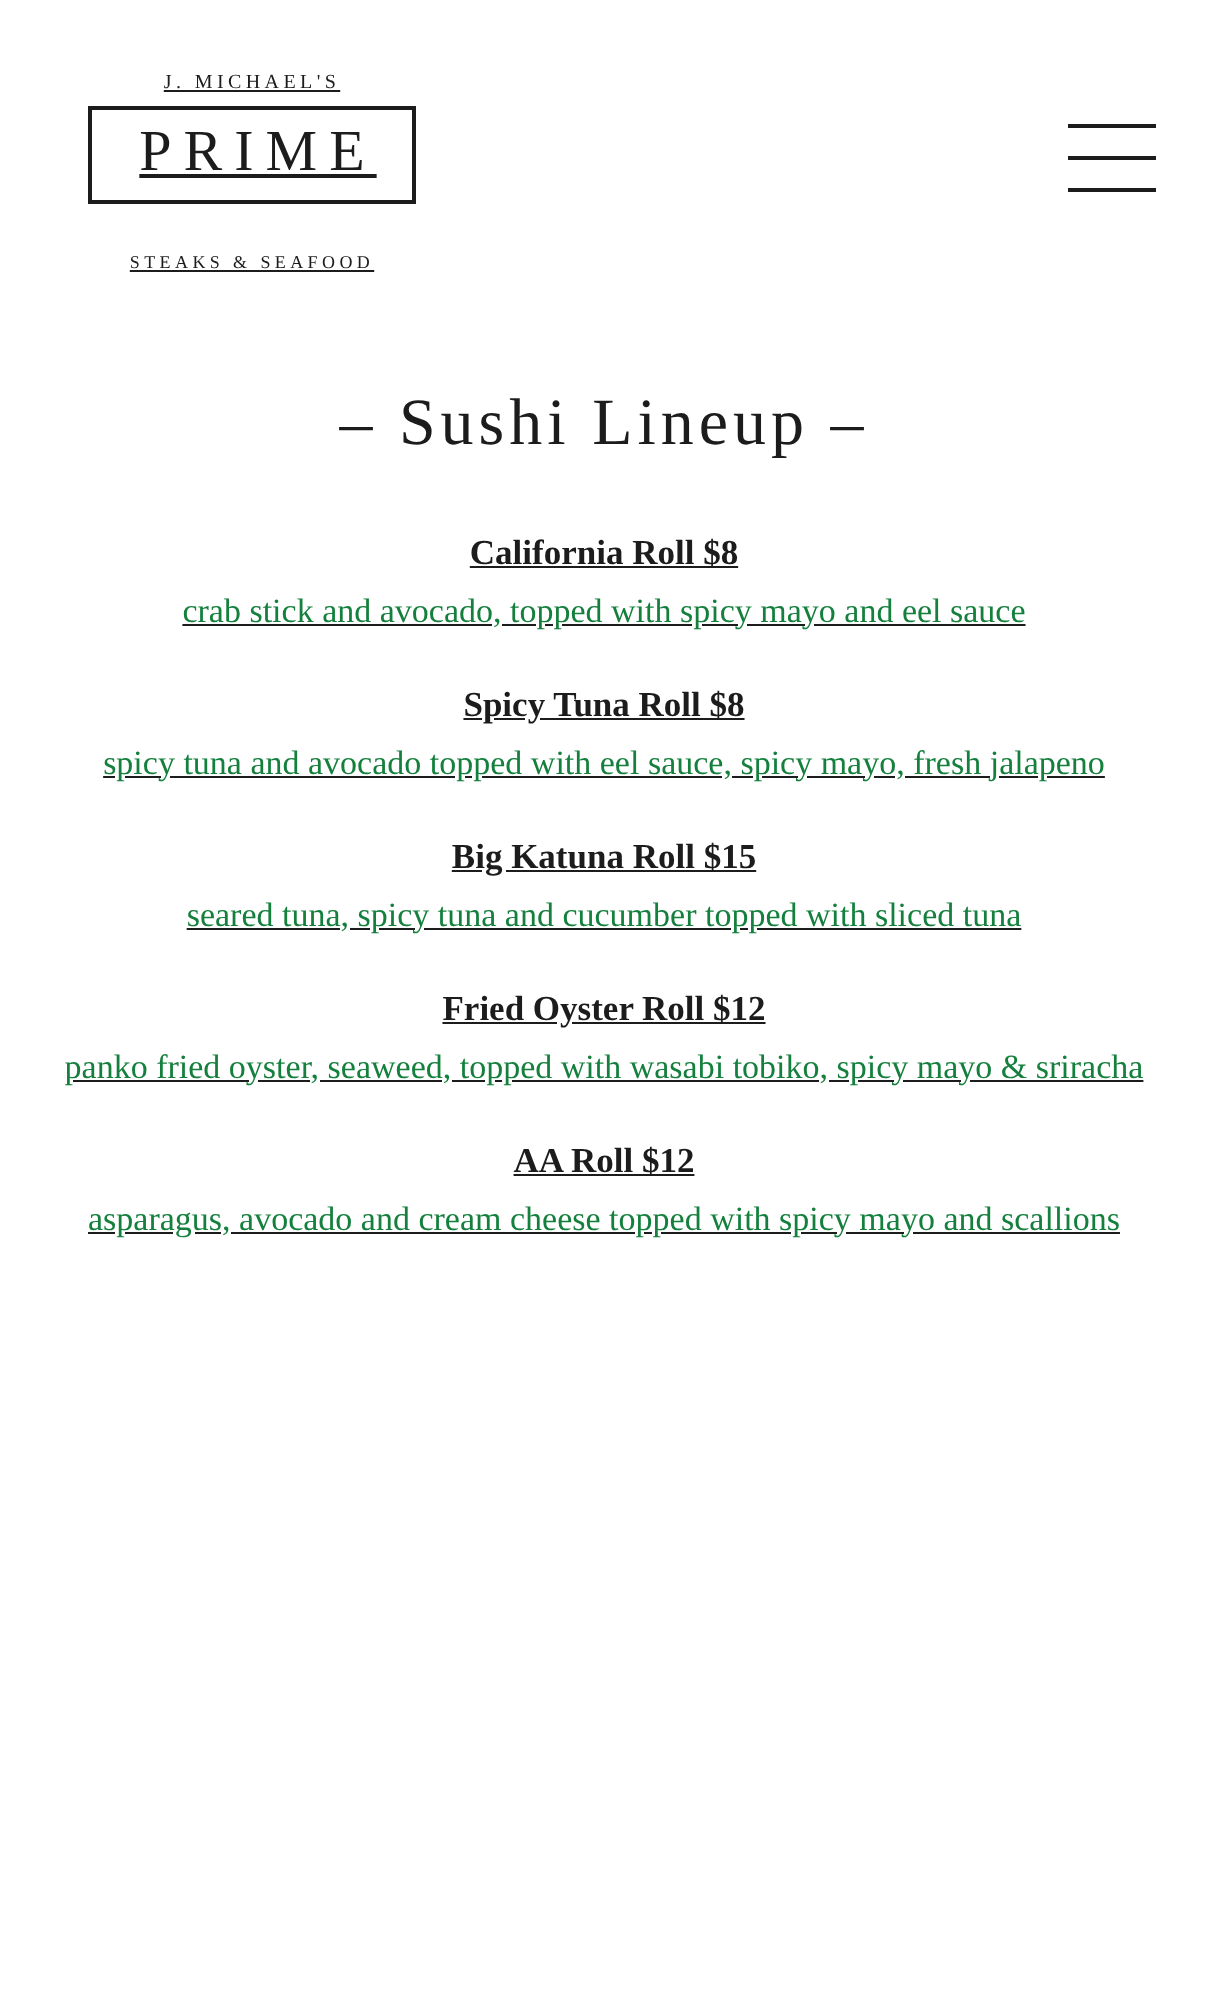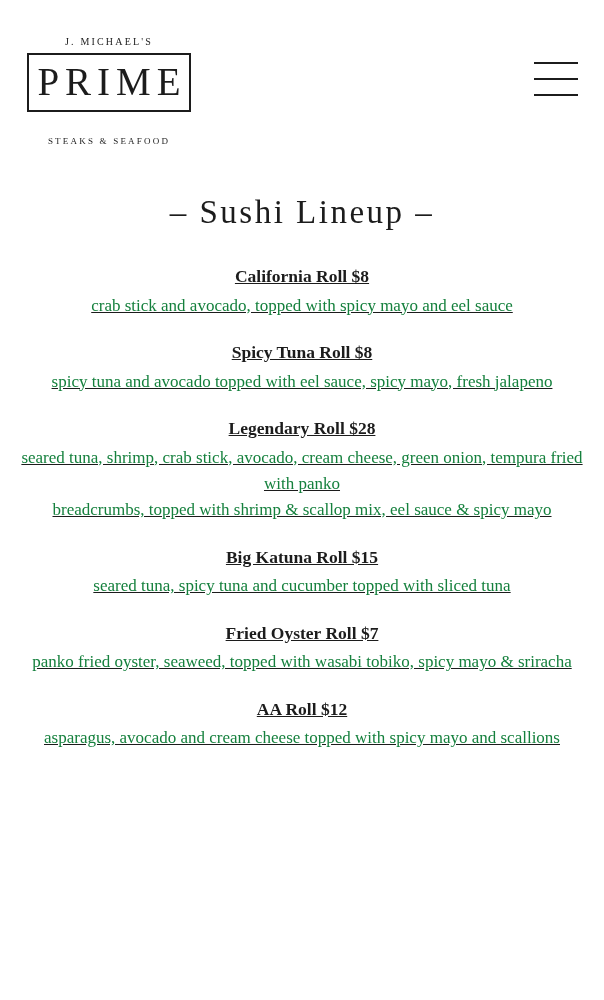--- a/index.html
+++ b/index.html
@@ -22,43 +22,44 @@
   }
 
   
   .header {
     position: relative;
     height: 150px;
     padding: 0;
   }
   .logo {
     position: absolute;
-    left: 9px;
+    left: 26px;
     top: 36px;
     width: 200px;
     text-align: center;
+    text-decoration: underline;
   }
   .logo-top {
     font-family: "Liberation Serif", serif;
     font-size: 10px;
     letter-spacing: 2.2px;
     color: #1c1c1c;
     margin-bottom: 6px;
     text-align: center;
   }
   .logo-box {
     border: 2px solid #1c1c1c;
     padding: 7px 0 9px 0;
     width: 164px;
     margin: 0 auto;
     box-sizing: border-box;
   }
   .logo-word {
     font-family: "Liberation Serif", serif;
-    font-size: 39px;
+    font-size: 29px;
     letter-spacing: 6px;
     line-height: 1;
     text-indent: 6px;
     color: #1c1c1c;
   }
   .logo-bottom {
     font-family: "Liberation Serif", serif;
     font-size: 9px;
     letter-spacing: 2.2px;
     color: #1c1c1c;
@@ -156,33 +157,28 @@
       <div class="item-name">California Roll $8</div>
       <div class="item-desc">crab stick and avocado, topped with spicy mayo and eel sauce</div>
     </div>
 
     <div class="menu-item">
       <div class="item-name">Spicy Tuna Roll $8</div>
       <div class="item-desc">spicy tuna and avocado topped with eel sauce, spicy mayo, fresh jalapeno</div>
     </div>
 
 
-    <div class="menu-item">
-      <div class="item-name">Legendary Roll $28</div>
-      <div class="item-desc">seared tuna, shrimp, crab stick, avocado, cream cheese, green onion, tempura fried with panko</div>
-      <div class="item-desc">breadcrumbs, topped with shrimp &amp; scallop mix, eel sauce &amp; spicy mayo</div>
-    </div>
 
     <div class="menu-item">
       <div class="item-name">Big Katuna Roll $15</div>
       <div class="item-desc">seared tuna, spicy tuna and cucumber topped with sliced tuna</div>
     </div>
 
     <div class="menu-item">
-      <div class="item-name">Fried Oyster Roll $7</div>
+      <div class="item-name">Fried Oyster Roll $12</div>
       <div class="item-desc">panko fried oyster, seaweed, topped with wasabi tobiko, spicy mayo &amp; sriracha</div>
     </div>
 
     <div class="menu-item">
       <div class="item-name">AA Roll $12</div>
       <div class="item-desc">asparagus, avocado and cream cheese topped with spicy mayo and scallions</div>
     </div>
 
   </div>
 

